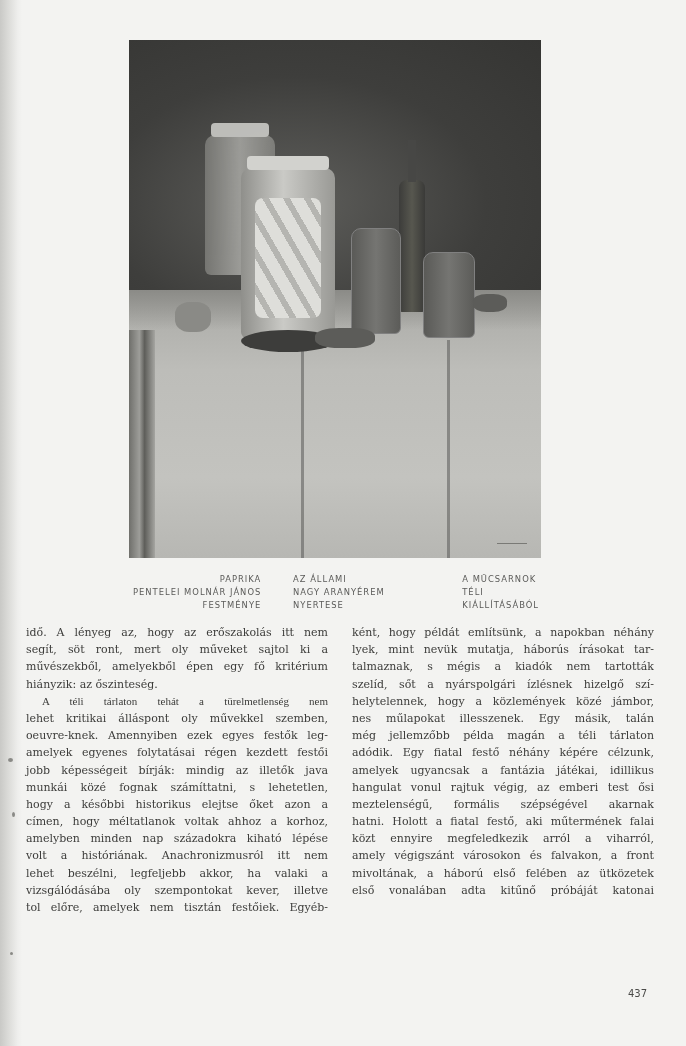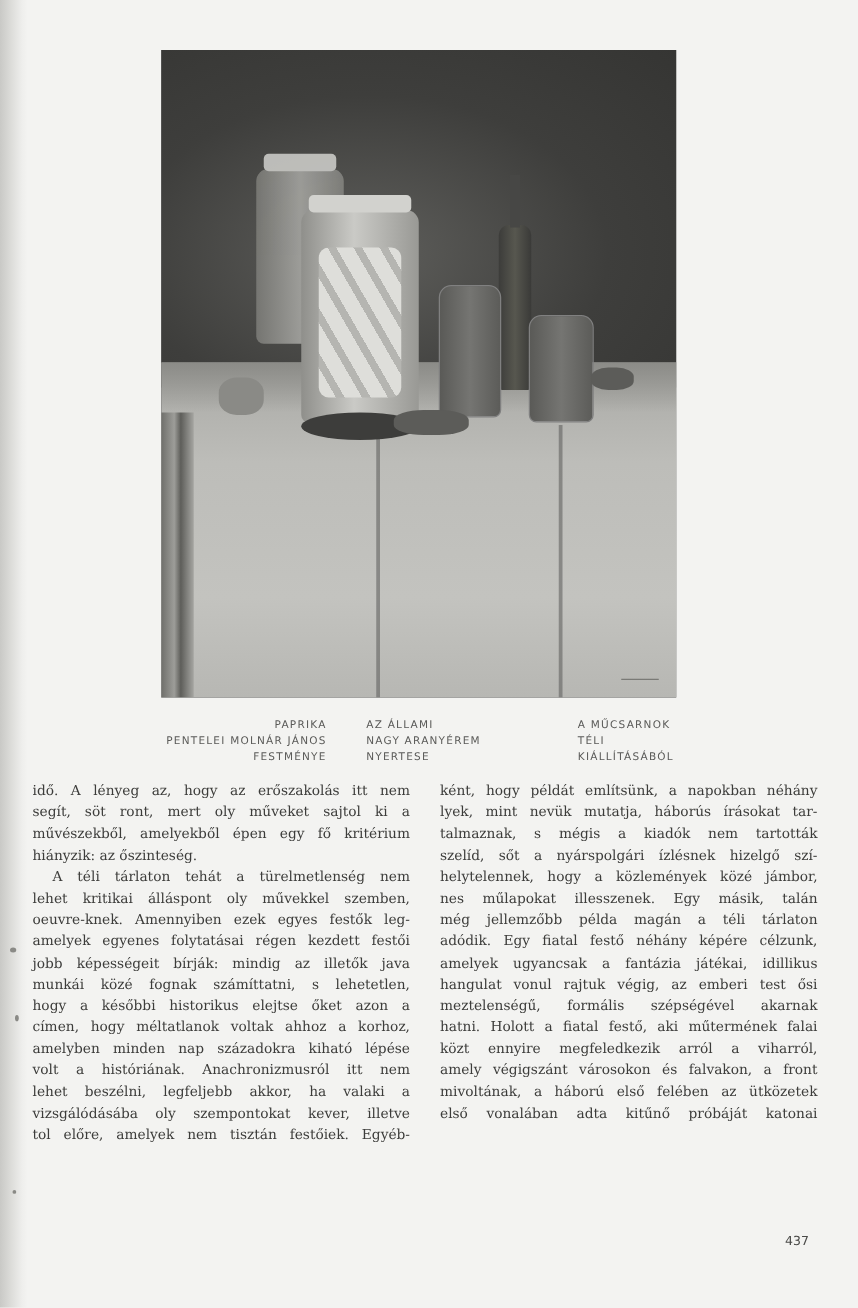--- a/index.html
+++ b/index.html
@@ -62,21 +62,21 @@
     .caption .c3 { right: 0; text-align: left; margin-left: 16px; }
     .caption .line { display: block; white-space: nowrap; }
 
     
     .text-col { position: absolute; top: 624px; font-size: 11px; line-height: 17.2px;
       text-align: justify; color: #3c3c3a; }
     .text-col.left { left: 26px; width: 302px; }
     .text-col.right { left: 352px; width: 302px; }
     .text-col .ln { display: block; white-space: nowrap; text-align: justify; text-align-last: justify; height: 17.2px; }
     .text-col .ln.last { text-align-last: left; }
-    .text-col .ln.indent { padding-left: 16px; }
+    .text-col .ln.indent { padding-left: 16px; font-family: Liberation Serif, serif; }
     .page-number { position: absolute; top: 988px; left: 628px; font-family: "DejaVu Sans", "Liberation Sans", sans-serif;
       font-size: 10px; color: #4a4a48; }
     .mark { position: absolute; background: #8a8a86; border-radius: 50%; }
   </style>
 </head>
 <body>
 
 <div class="binding-shadow"></div>
 
 <div class="plate">

